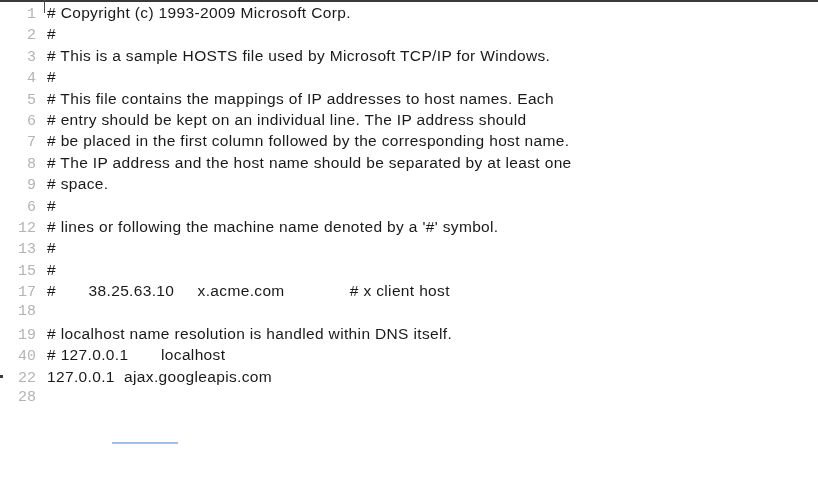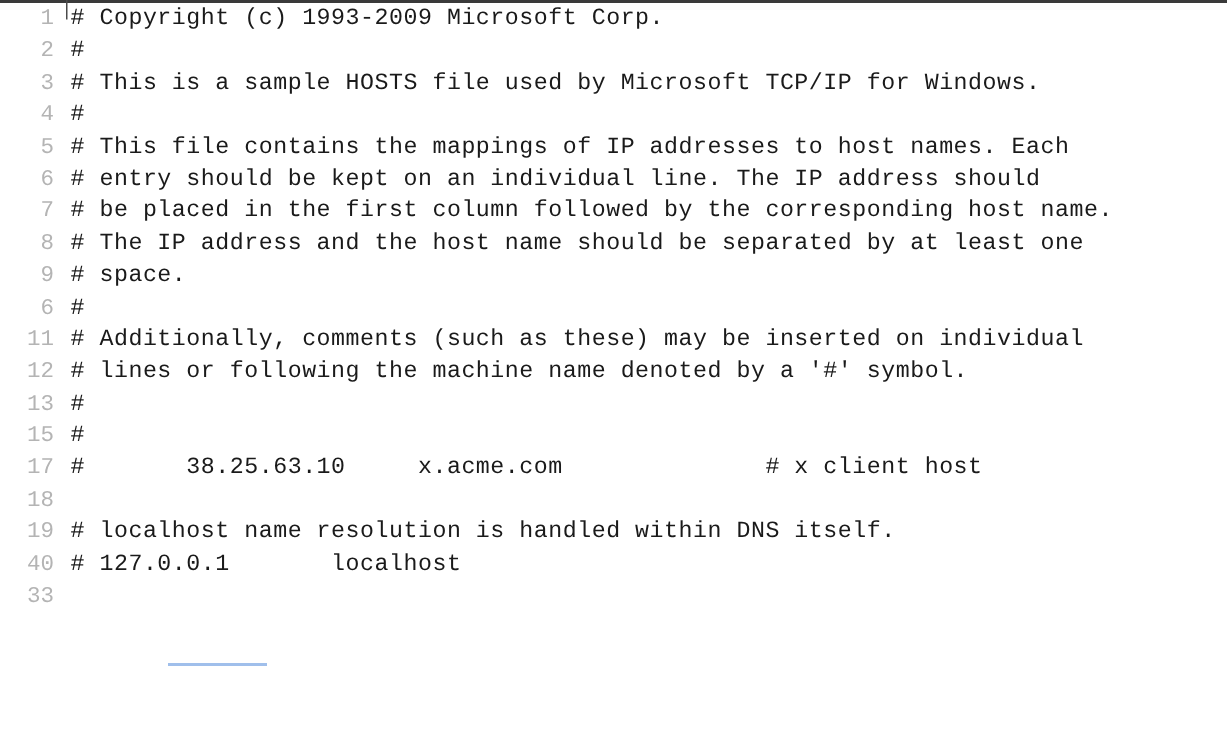--- a/index.html
+++ b/index.html
@@ -70,21 +70,21 @@
     top: 7px;
     width: 7px;
     height: 3px;
     background: #3c3c3c;
   }
   .line-text {
     flex: 1 1 auto;
     padding-left: 11px;
     color: #1a1a1a;
     font-size: 15.5px;
-    font-family: Liberation Mono, monospace;
+    font-family: Liberation Sans, sans-serif;
     letter-spacing: 0.35px;
     white-space: pre;
     overflow: hidden;
   }
   
   .blue-rule {
     position: absolute;
     left: 112px;
     top: 442px;
     width: 66px;
@@ -106,25 +106,25 @@
   <div class="code-line"><div class="gutter">1</div><div class="line-text"># Copyright (c) 1993-2009 Microsoft Corp.</div></div>
       <div class="code-line"><div class="gutter">2</div><div class="line-text">#</div></div>
       <div class="code-line"><div class="gutter">3</div><div class="line-text"># This is a sample HOSTS file used by Microsoft TCP/IP for Windows.</div></div>
       <div class="code-line"><div class="gutter">4</div><div class="line-text">#</div></div>
       <div class="code-line"><div class="gutter">5</div><div class="line-text"># This file contains the mappings of IP addresses to host names. Each</div></div>
       <div class="code-line"><div class="gutter">6</div><div class="line-text"># entry should be kept on an individual line. The IP address should</div></div>
       <div class="code-line"><div class="gutter">7</div><div class="line-text"># be placed in the first column followed by the corresponding host name.</div></div>
       <div class="code-line"><div class="gutter">8</div><div class="line-text"># The IP address and the host name should be separated by at least one</div></div>
       <div class="code-line"><div class="gutter">9</div><div class="line-text"># space.</div></div>
       <div class="code-line"><div class="gutter">6</div><div class="line-text">#</div></div>
-      <div class="code-line"><div class="gutter">11</div><div class="line-text"># Additionally, comments (such as these) may be inserted on individual</div></div>
       <div class="code-line"><div class="gutter">12</div><div class="line-text"># lines or following the machine name denoted by a '#' symbol.</div></div>
       <div class="code-line"><div class="gutter">13</div><div class="line-text">#</div></div>
       <div class="code-line"><div class="gutter">15</div><div class="line-text">#</div></div>
       <div class="code-line"><div class="gutter">17</div><div class="line-text">#       38.25.63.10     x.acme.com              # x client host</div></div>
       <div class="code-line"><div class="gutter">18</div><div class="line-text"></div></div>
       <div class="code-line"><div class="gutter">19</div><div class="line-text"># localhost name resolution is handled within DNS itself.</div></div>
       <div class="code-line"><div class="gutter">40</div><div class="line-text"># 127.0.0.1       localhost</div></div>
-      <div class="code-line"><div class="gutter">33</div><div class="line-text"></div></div>
+      <div class="code-line"><div class="gutter">22<span class="change-marker"></span></div><div class="line-text">127.0.0.1  ajax.googleapis.com</div></div>
+      <div class="code-line"><div class="gutter">28</div><div class="line-text"></div></div>
     </div>
 
   <div class="blue-rule"></div>
 </div>
 
 </body></html>

